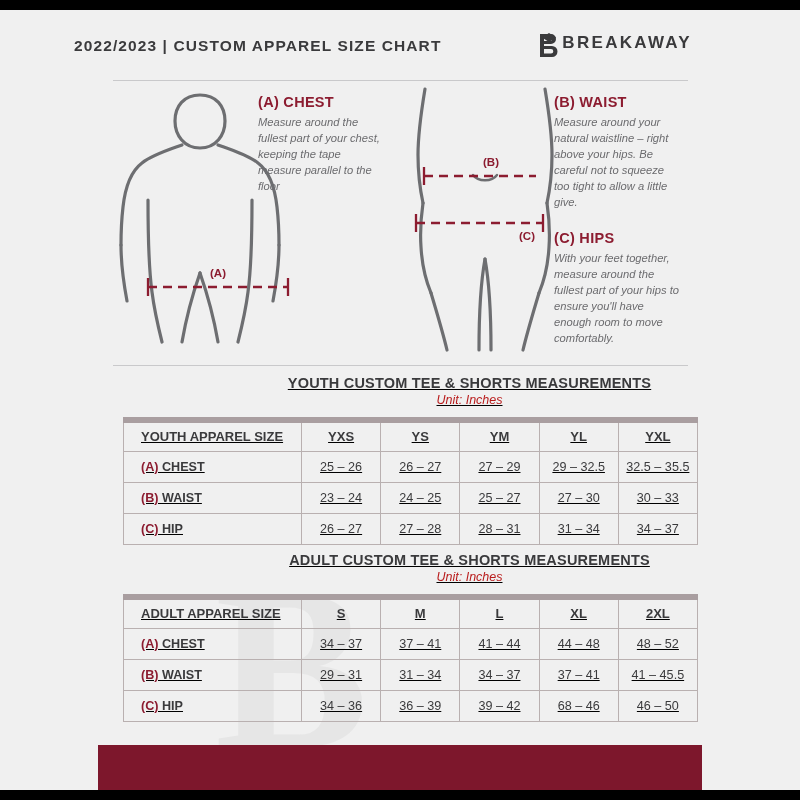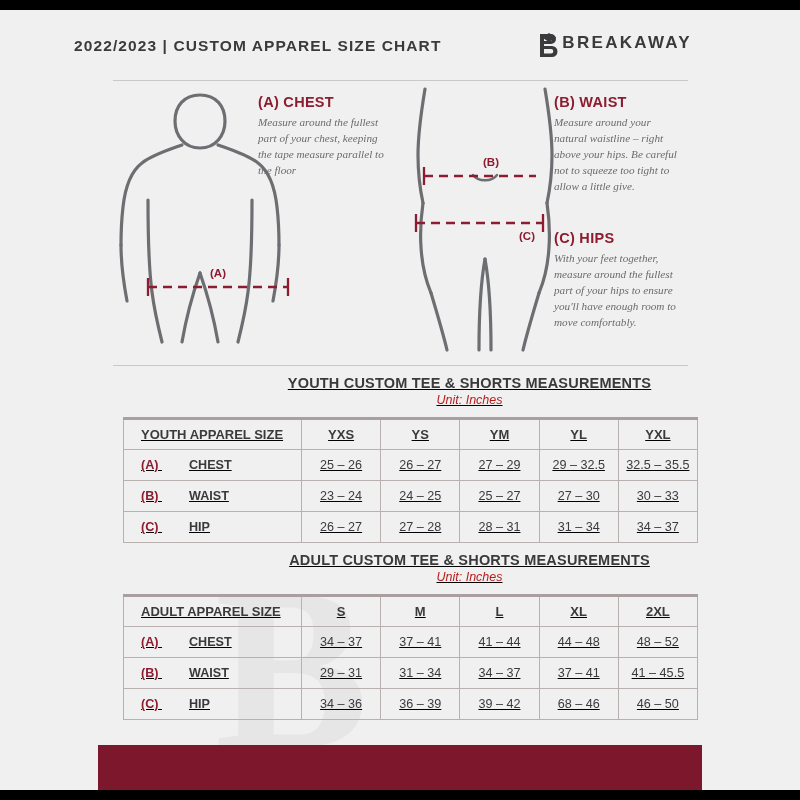--- a/index.html
+++ b/index.html
@@ -95,21 +95,20 @@
     color: #8c1c30;
     letter-spacing: .3px;
     margin: 0 0 5px 0;
   }
   .callout-body {
     font-size: 11.2px;
     font-style: italic;
     line-height: 1.42;
     color: #6b6b6e;
     margin: 0;
-    font-family: Liberation Serif, serif;
   }
   .c-chest { left: 258px; top: 12px; }
   .c-waist { left: 554px; top: 12px; }
   .c-hips  { left: 554px; top: 148px; }
 
   
   .tbl-block { position: absolute; left: 123px; width: 693px; text-decoration: underline; }
   .tbl-block.youth { top: 365px; }
   .tbl-block.adult { top: 542px; }
 
@@ -143,26 +142,26 @@
   }
   th.label-col, td.label-col {
     text-align: left;
     padding-left: 17px;
     width: 178px;
   }
   th {
     font-weight: 700;
     font-size: 13px;
   }
-  thead th { border-top: 3px solid #be185d; }
+  thead th { border-top: 6px solid #be185d; }
   .tag {
     color: #8c1c30;
     font-weight: 700;
   }
-  .rowlabel { font-weight: 700; margin-left: 27px; }
+  .rowlabel { font-weight: 700; }
 
   
   table tr:first-child th { border-top-color: #a99ea0; }
 
   
   .footer-bar {
     position: absolute;
     left: 98px;
     top: 735px;
     width: 604px;

